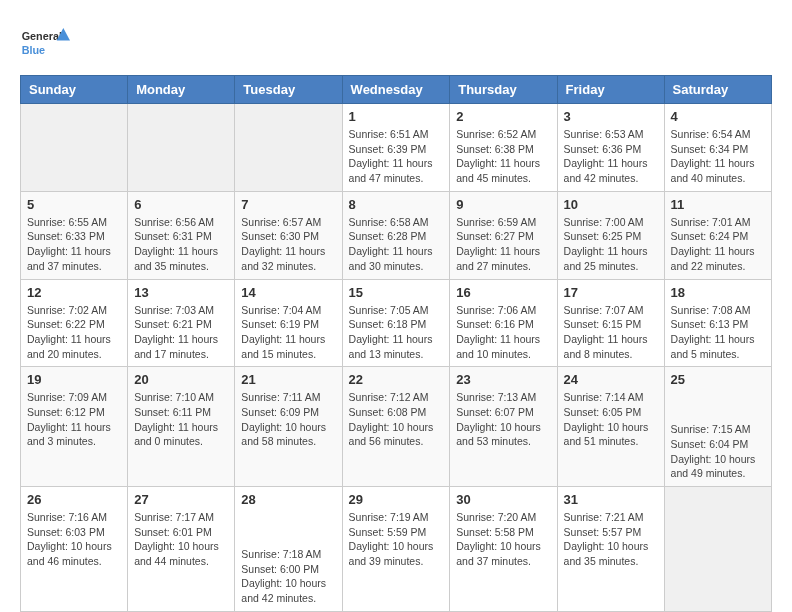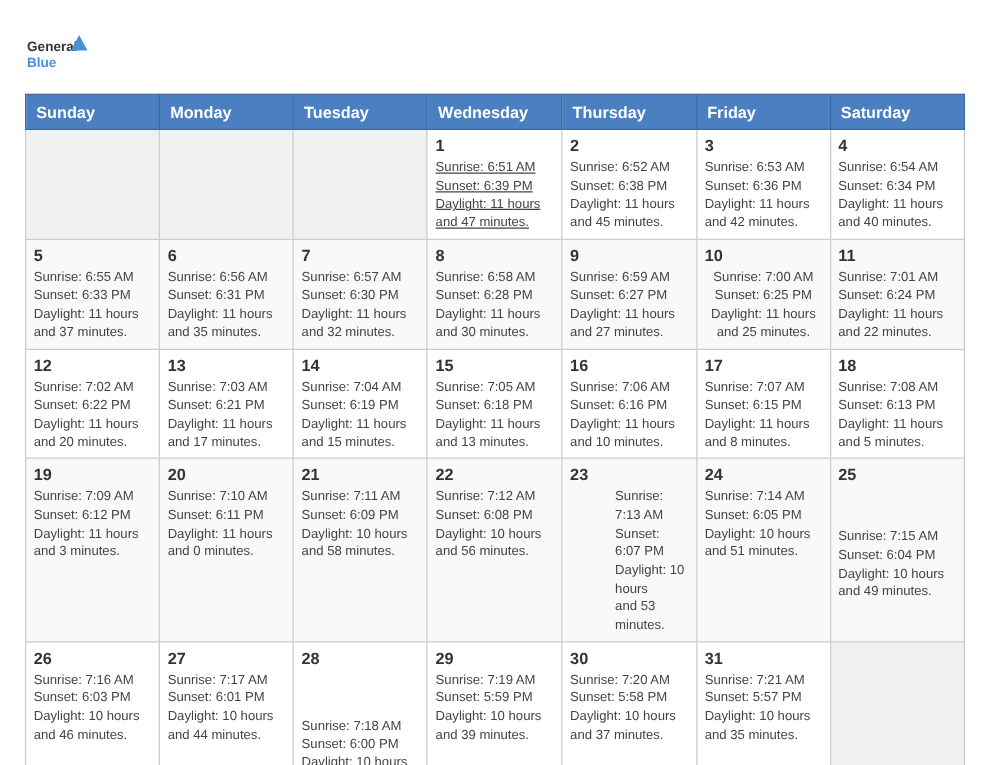--- a/index.html
+++ b/index.html
@@ -106,21 +106,21 @@
         <th>Saturday</th>
       </tr>
   </thead>
   <tbody id="calendar-body">
   <tr class="week-row">
         <td class="empty-cell"></td>
         <td class="empty-cell"></td>
         <td class="empty-cell"></td>
         <td>
           <div class="day-num">1</div>
-          <div class="day-info" style="white-space: pre-line; text-decoration: underline;">Sunrise: 6:51 AM
+          <div class="day-info" style="white-space: pre-line;">Sunrise: 6:51 AM
 Sunset: 6:39 PM
 Daylight: 11 hours
 and 47 minutes.</div>
         </td>
         <td>
           <div class="day-num">2</div>
           <div class="day-info" style="white-space: pre-line;">Sunrise: 6:52 AM
 Sunset: 6:38 PM
 Daylight: 11 hours
 and 45 minutes.</div>
@@ -171,21 +171,21 @@
         </td>
         <td>
           <div class="day-num">9</div>
           <div class="day-info" style="white-space: pre-line;">Sunrise: 6:59 AM
 Sunset: 6:27 PM
 Daylight: 11 hours
 and 27 minutes.</div>
         </td>
         <td>
           <div class="day-num">10</div>
-          <div class="day-info" style="white-space: pre-line; text-align: center;">Sunrise: 7:00 AM
+          <div class="day-info" style="white-space: pre-line;">Sunrise: 7:00 AM
 Sunset: 6:25 PM
 Daylight: 11 hours
 and 25 minutes.</div>
         </td>
         <td>
           <div class="day-num">11</div>
           <div class="day-info" style="white-space: pre-line;">Sunrise: 7:01 AM
 Sunset: 6:24 PM
 Daylight: 11 hours
 and 22 minutes.</div>
@@ -266,21 +266,21 @@
         </td>
         <td>
           <div class="day-num">22</div>
           <div class="day-info" style="white-space: pre-line;">Sunrise: 7:12 AM
 Sunset: 6:08 PM
 Daylight: 10 hours
 and 56 minutes.</div>
         </td>
         <td>
           <div class="day-num">23</div>
-          <div class="day-info" style="white-space: pre-line; margin-left: 36px;">Sunrise: 7:13 AM
+          <div class="day-info" style="white-space: pre-line;">Sunrise: 7:13 AM
 Sunset: 6:07 PM
 Daylight: 10 hours
 and 53 minutes.</div>
         </td>
         <td>
           <div class="day-num">24</div>
           <div class="day-info" style="white-space: pre-line;">Sunrise: 7:14 AM
 Sunset: 6:05 PM
 Daylight: 10 hours
 and 51 minutes.</div>

